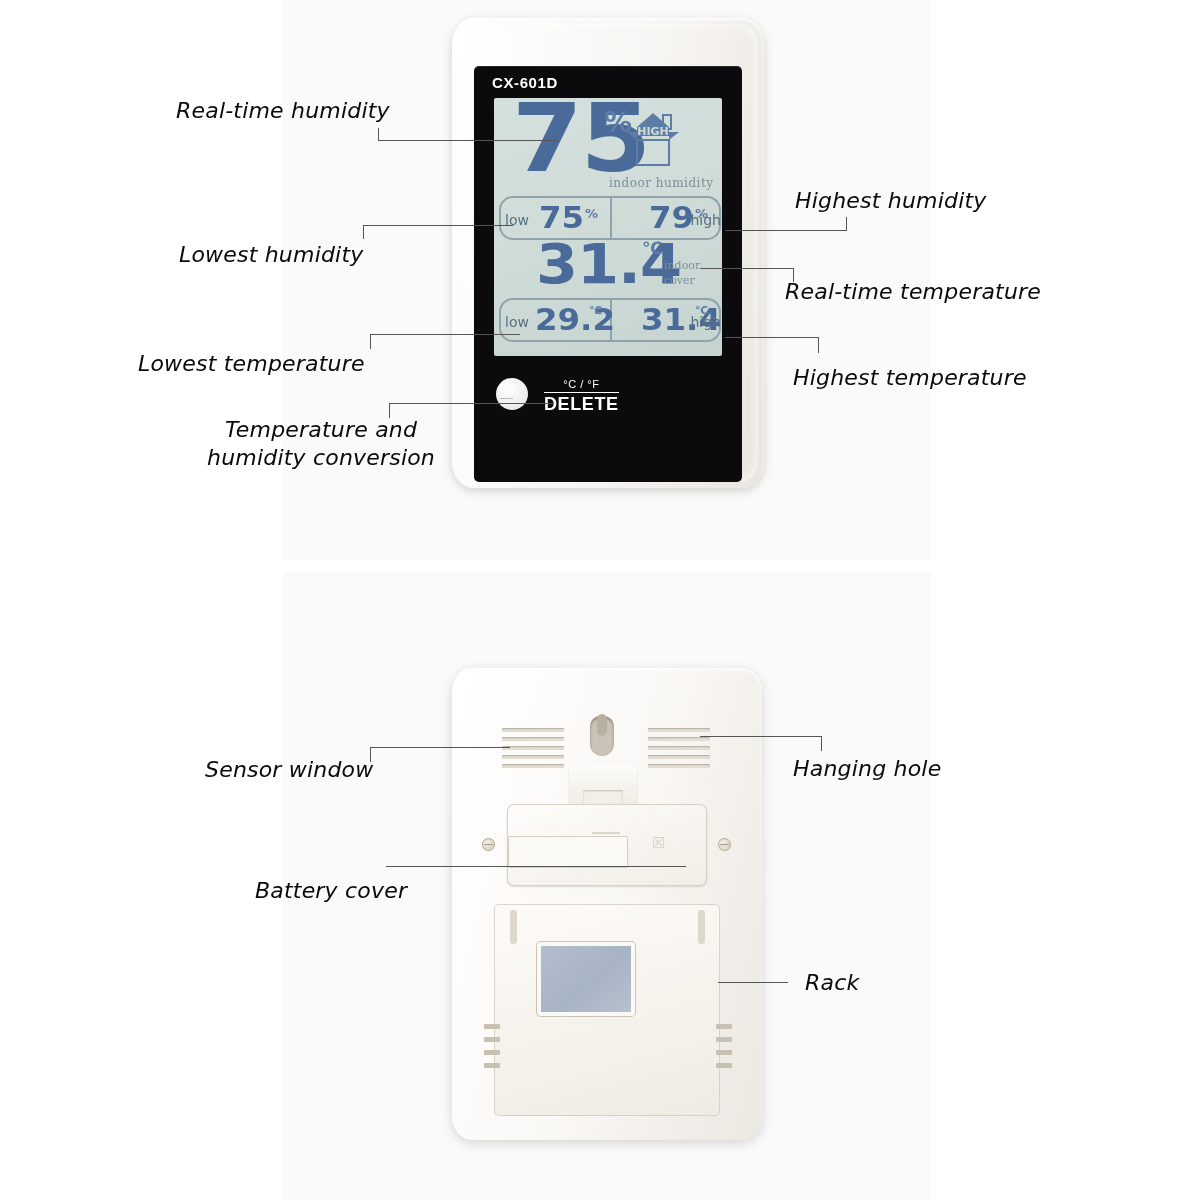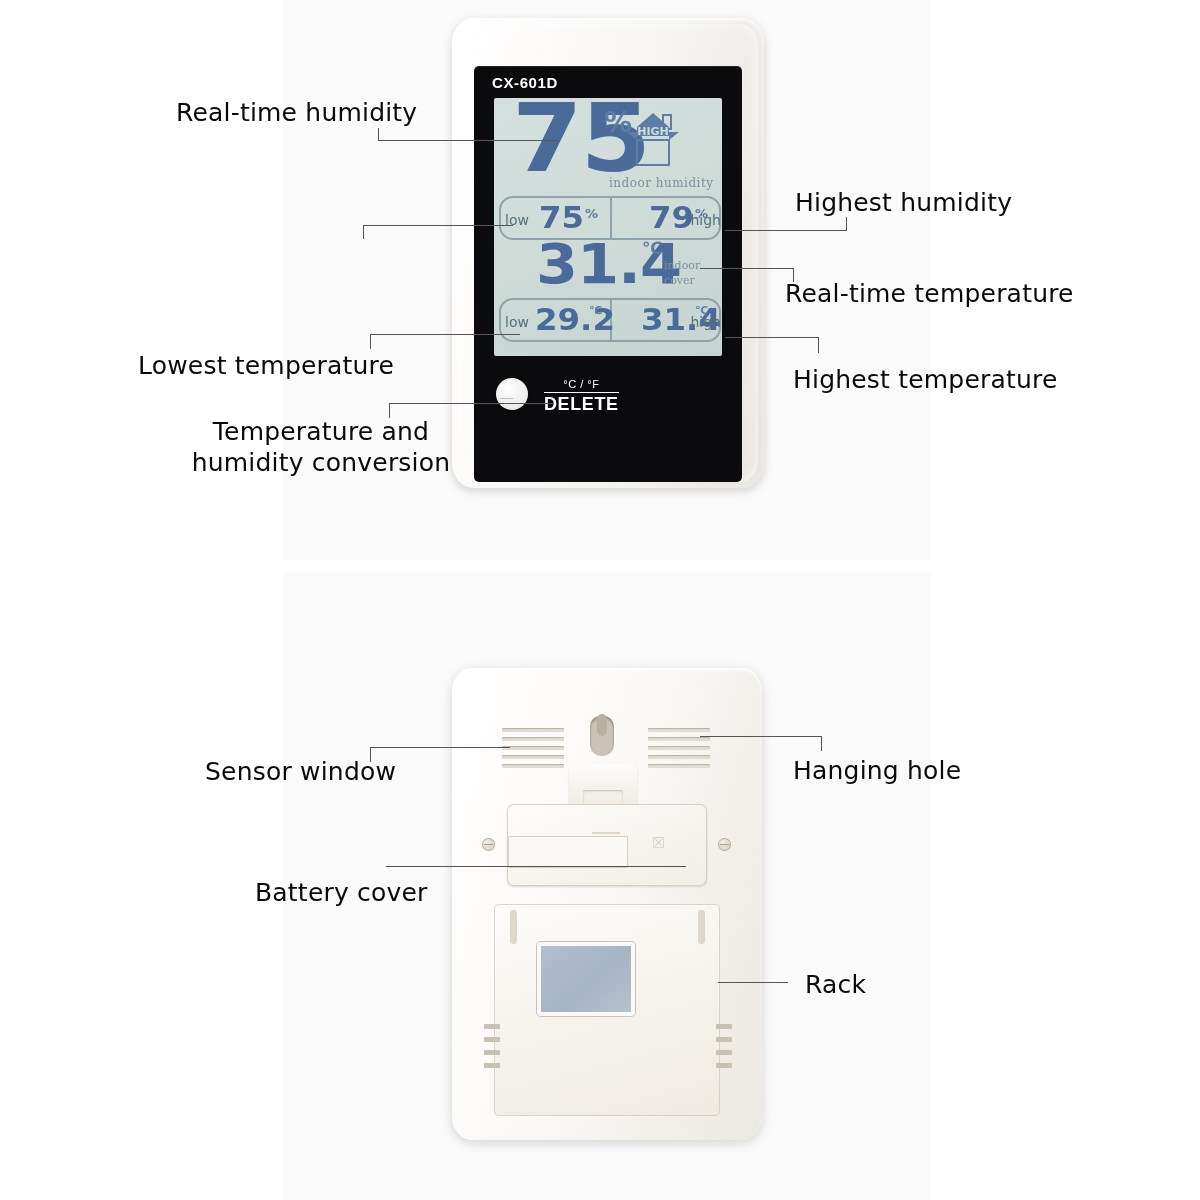--- a/index.html
+++ b/index.html
@@ -16,22 +16,23 @@
   .stage{position:absolute;inset:0;}
 
   
   .lead{position:absolute;background:#555;}
   .lead.h{height:1px;}
   .lead.v{width:1px;}
 
   
   .label{
     position:absolute;color:#0a0a0a;
-    font-size:25px;letter-spacing:.2px;white-space:pre;
+    font-size:22px;letter-spacing:.2px;white-space:pre;
     font-family:"DejaVu Sans",sans-serif;
+    font-style:italic;
   }
   .label.two-line{white-space:normal;text-align:center;line-height:1.25;}
 
   
   #device-front{
     position:absolute;left:452px;top:18px;width:312px;height:470px;
     background:linear-gradient(100deg,#ffffff 0%,#f7f5f2 55%,#e9e5e0 100%);
     border-radius:22px/26px;
     box-shadow:0 3px 10px rgba(120,115,110,.30), inset 0 2px 3px rgba(255,255,255,.9);
   }
@@ -259,20 +260,21 @@
   <div class="lead h" style="left:725px;top:230px;width:122px"></div>
   <div class="lead v" style="left:846px;top:217px;height:14px"></div>
 
   <div class="lead h" style="left:700px;top:268px;width:94px"></div>
   <div class="lead v" style="left:793px;top:268px;height:14px"></div>
 
   <div class="lead h" style="left:725px;top:337px;width:94px"></div>
   <div class="lead v" style="left:818px;top:337px;height:16px"></div>
 
   <div class="label" style="left:176px;top:98px">Real-time humidity</div>
+  <div class="label" style="left:179px;top:242px">Lowest humidity</div>
   <div class="label" style="left:138px;top:351px">Lowest temperature</div>
   <div class="label two-line" style="left:180px;top:416px;width:282px">Temperature and
 humidity conversion</div>
   <div class="label" style="left:795px;top:188px">Highest humidity</div>
   <div class="label" style="left:785px;top:279px">Real-time temperature</div>
   <div class="label" style="left:793px;top:365px">Highest temperature</div>
 </div>
 
 <div class="panel" id="panel-bottom"></div>
 

